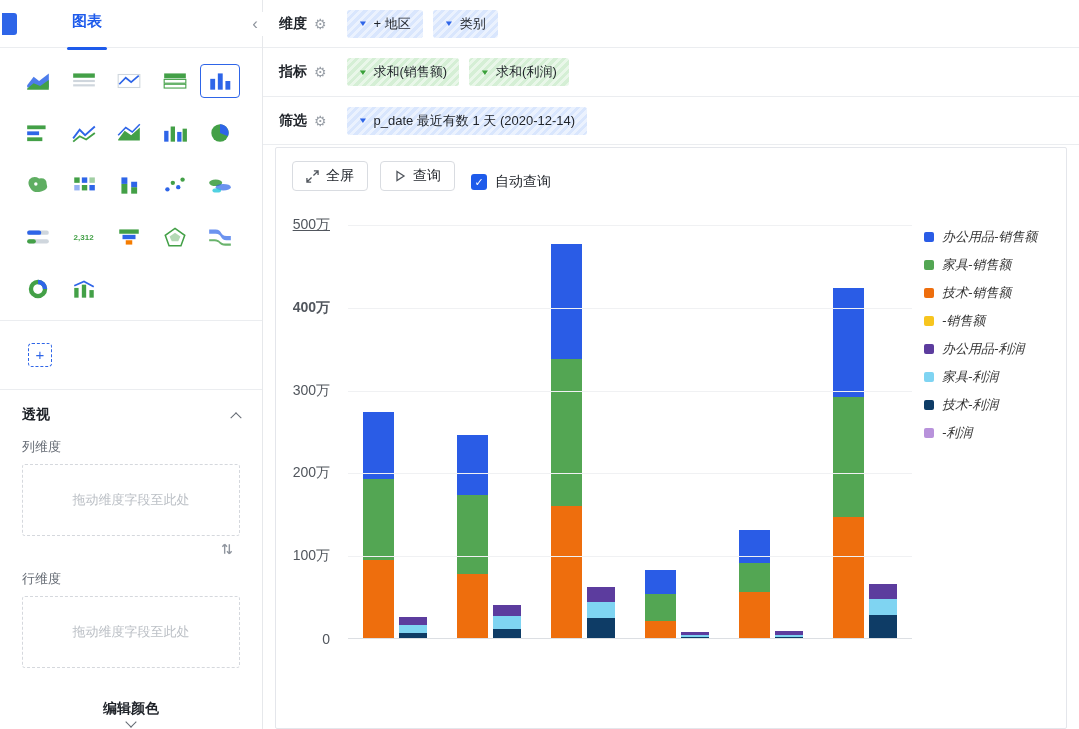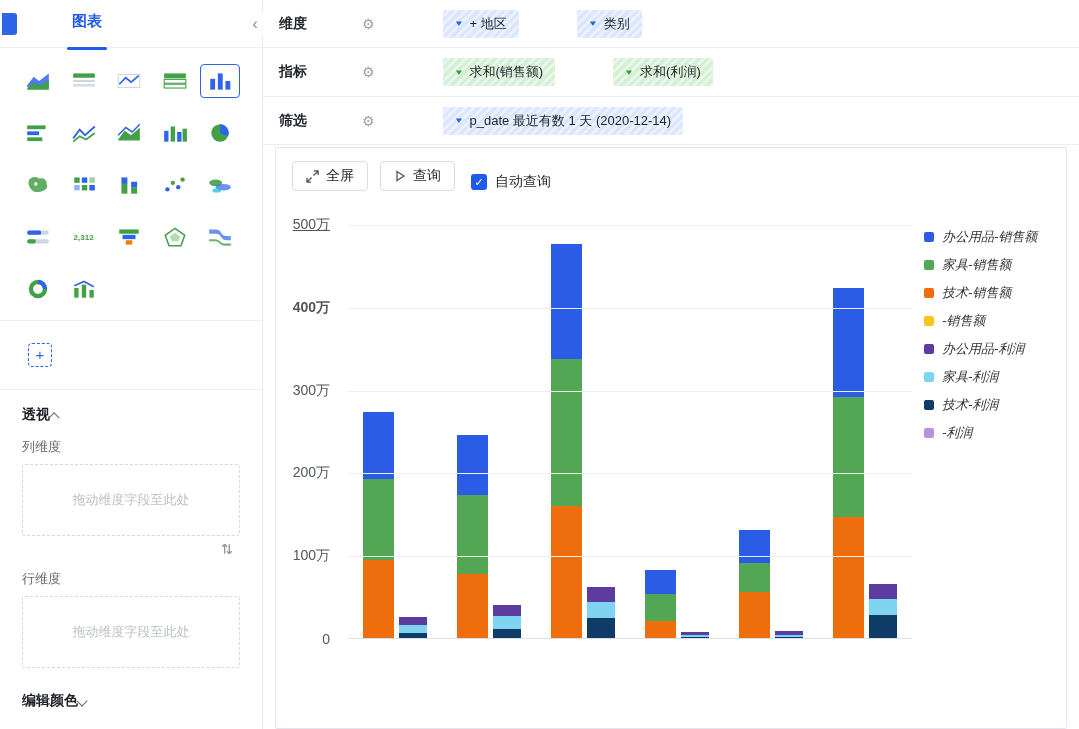--- a/index.html
+++ b/index.html
@@ -19,32 +19,32 @@
   .icon-grid { display:grid; grid-template-columns:repeat(5,1fr); row-gap:18px; padding:16px 16px 14px 18px; border-bottom:1px solid #ebedf0; }
   .cicon { width:40px; height:34px; display:flex; align-items:center; justify-content:center; border:1px solid transparent; border-radius:4px; cursor:pointer; }
   .cicon svg { width:26px; height:22px; display:block; }
   .cicon.sel { border-color:#2E65E8; }
   .cicon .txt { font-size:8px; font-weight:bold; color:#43A047; white-space:nowrap; }
 
   .add-row { padding:22px 0 22px 28px; border-bottom:1px solid #ebedf0; }
   .add-btn { width:24px; height:24px; border:1px dashed #2E65E8; border-radius:4px; background:#fff; color:#2E65E8; font-size:15px; line-height:20px; cursor:pointer; }
 
   .pivot { padding:16px 22px 0 22px; }
-  .section-head { display:flex; align-items:center; font-size:14px; font-weight:bold; color:#1f2329; margin-bottom:14px; cursor:pointer; }
+  .section-head { display:flex; align-items:center; justify-content:space-between; font-size:14px; font-weight:bold; color:#1f2329; margin-bottom:14px; cursor:pointer; }
   .chev { width:8px; height:8px; border-right:1.5px solid #646a73; border-bottom:1.5px solid #646a73; display:inline-block; }
   .chev.up { transform:rotate(-135deg) translate(-2px,-2px); }
   .chev.down { transform:rotate(45deg); }
   .field-label { font-size:13px; color:#646a73; margin:10px 0 8px; }
   .dropzone { height:72px; border:1px dashed #d5d8dd; border-radius:3px; display:flex; align-items:center; justify-content:center; font-size:13px; color:#bcc0c6; }
   .swap-row { display:flex; justify-content:flex-end; padding:6px 6px 0 0; height:24px; }
-  .edit-color { margin-top:24px; }
+  .edit-color { margin-top:32px;flex-direction:column; }
 
   
   .main { flex:1; display:flex; flex-direction:column; min-width:0; }
-  .cfg-row { height:50px; display:flex; align-items:center; border-bottom:1px solid #ebedf0; padding-left:16px;gap:48px; }
+  .cfg-row { height:50px; display:flex; align-items:center; border-bottom:1px solid #ebedf0; padding-left:16px; }
   .cfg-label { font-size:14px; font-weight:bold; color:#1f2329; }
   .gear { color:#9aa0a8; font-size:14px; margin:0 20px 0 7px; cursor:pointer; }
   .chip { display:inline-flex; align-items:center; gap:7px; height:28px; padding:0 12px; border-radius:3px; font-size:13px; color:#1f2329; margin-right:10px; cursor:pointer; }
   .chip .caret { font-size:8px; transform:scaleX(1.3); }
   .chip.dim { background:repeating-linear-gradient(135deg,#d9e6fd 0px,#d9e6fd 3px,#ebf2fe 3px,#ebf2fe 6px); }
   .chip.dim .caret { color:#2E65E8; }
   .chip.met { background:repeating-linear-gradient(135deg,#d5efd5 0px,#d5efd5 3px,#e9f7e9 3px,#e9f7e9 6px); }
   .chip.met .caret { color:#3aa13a; }
 
   .chart-panel { margin:2px 12px 0 12px; border:1px solid #e4e6eb; border-radius:2px; height:600px; background:#fff; }

